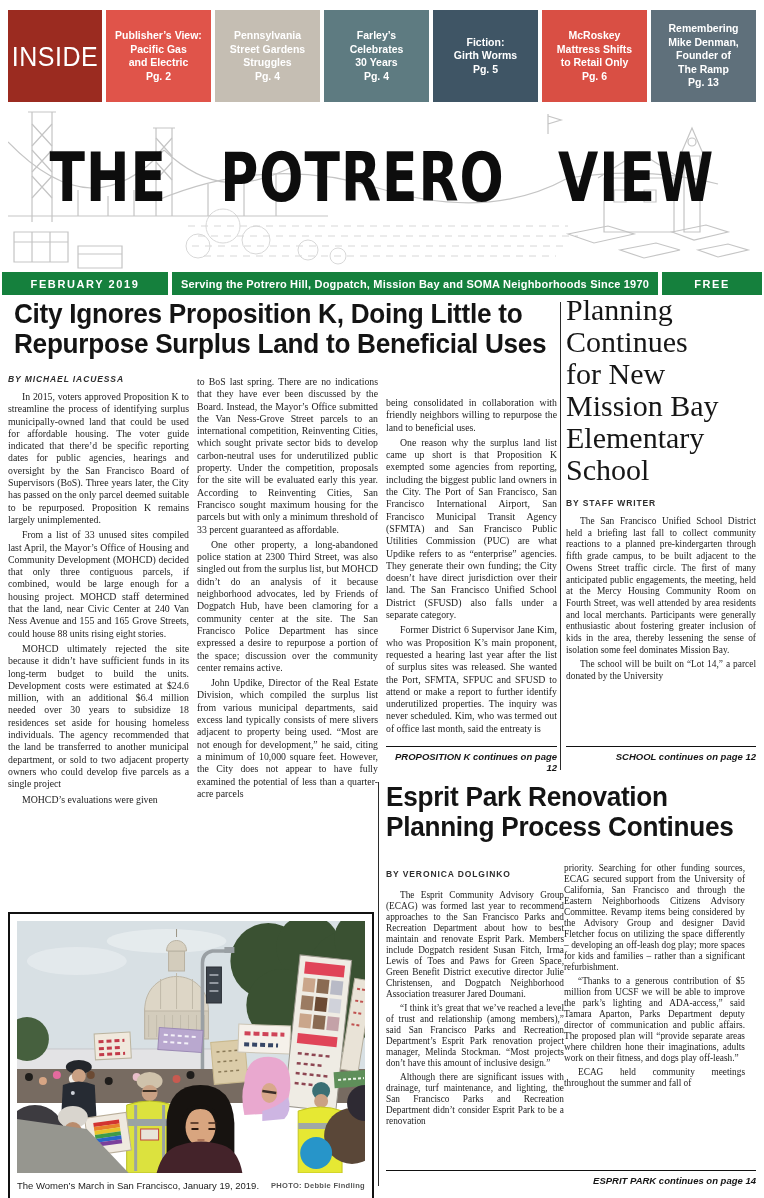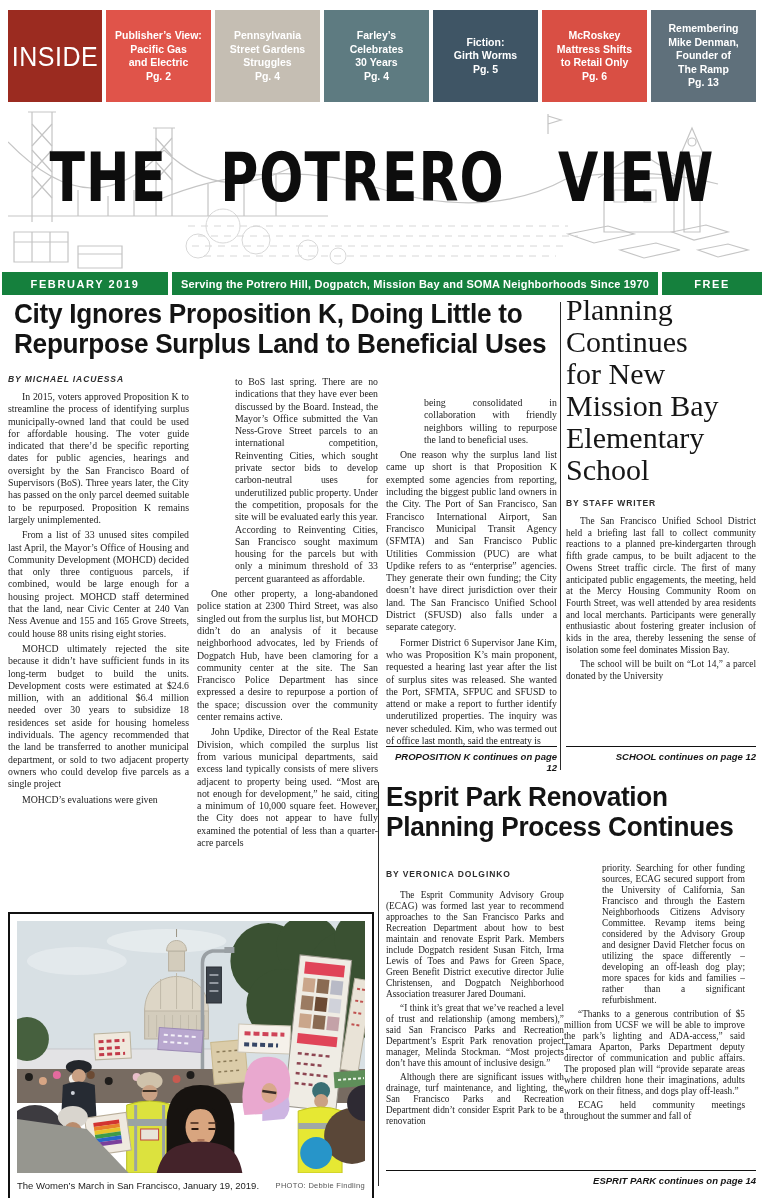--- a/index.html
+++ b/index.html
@@ -30,21 +30,21 @@
   .seg-free{width:100px;font-weight:bold;font-size:11px;letter-spacing:1.6px;}
 
   
   .hl-sans{font-family:"Liberation Sans",sans-serif;font-weight:bold;color:#141414;
         font-size:27px;line-height:30px;white-space:pre-line;transform:scaleX(.97);
         transform-origin:left top;letter-spacing:-.3px;}
   .byline{font-family:"Liberation Sans",sans-serif;font-weight:bold;font-size:8.5px;
         letter-spacing:.9px;color:#2e2e2e;}
   .body-col p{margin:0 0 3px 0;font-size:9.8px;line-height:12.3px;text-align:justify;
         text-indent:14px;}
-  .body-col p.cont{text-indent:0;margin-left:38px;}
+  .body-col p.cont{text-indent:0;}
   .continuation{border-top:1.5px solid #111;padding-top:4px;text-align:right;
         font-family:"Liberation Sans",sans-serif;font-weight:bold;font-style:italic;
         font-size:9.5px;color:#161616;}
   .vrule{position:absolute;width:1px;background:#2b2b2b;}
 
   .block{position:absolute;overflow:hidden;}
   .propk-hl{left:8px;top:299px;width:565px;margin-left:6px;}
   .propk-by{left:8px;top:368px;width:181px;font-style:italic;}
   .col1{left:8px;top:391px;width:181px;height:500px;}
   .col2{left:197px;top:376px;width:181px;height:516px;}
@@ -64,21 +64,21 @@
   .esprit .body-col p{font-size:9.3px;line-height:11px;}
   .esprit-cont{position:absolute;left:0;right:1px;bottom:2px;}
   .vrule2{left:378px;top:782px;height:404px;}
 
   
   .photo-frame{position:absolute;left:8px;top:893px;width:366px;height:290px;
         border:2px solid #111;box-sizing:border-box;padding:7px 7px 0 7px;background:#fff;margin-top:19px;}
   .photo-art{width:348px;height:252px;display:block;}
   .caption-row{height:24px;display:flex;align-items:center;justify-content:space-between;}
   .caption{font-family:"Liberation Sans",sans-serif;font-size:9.5px;color:#222;}
-  .credit{font-family:"Liberation Sans",sans-serif;font-weight:normal;font-size:7.5px;
+  .credit{font-family:"Liberation Sans",sans-serif;font-weight:bold;font-size:7.5px;
         color:#555;letter-spacing:.3px;}
 </style>
 </head>
 <body>
 
 <div class="page">
 
   <div class="inside-bar">
     <div class="inside-box" style="background: rgb(155, 43, 32);">
       <span class="inside-label">INSIDE</span>

